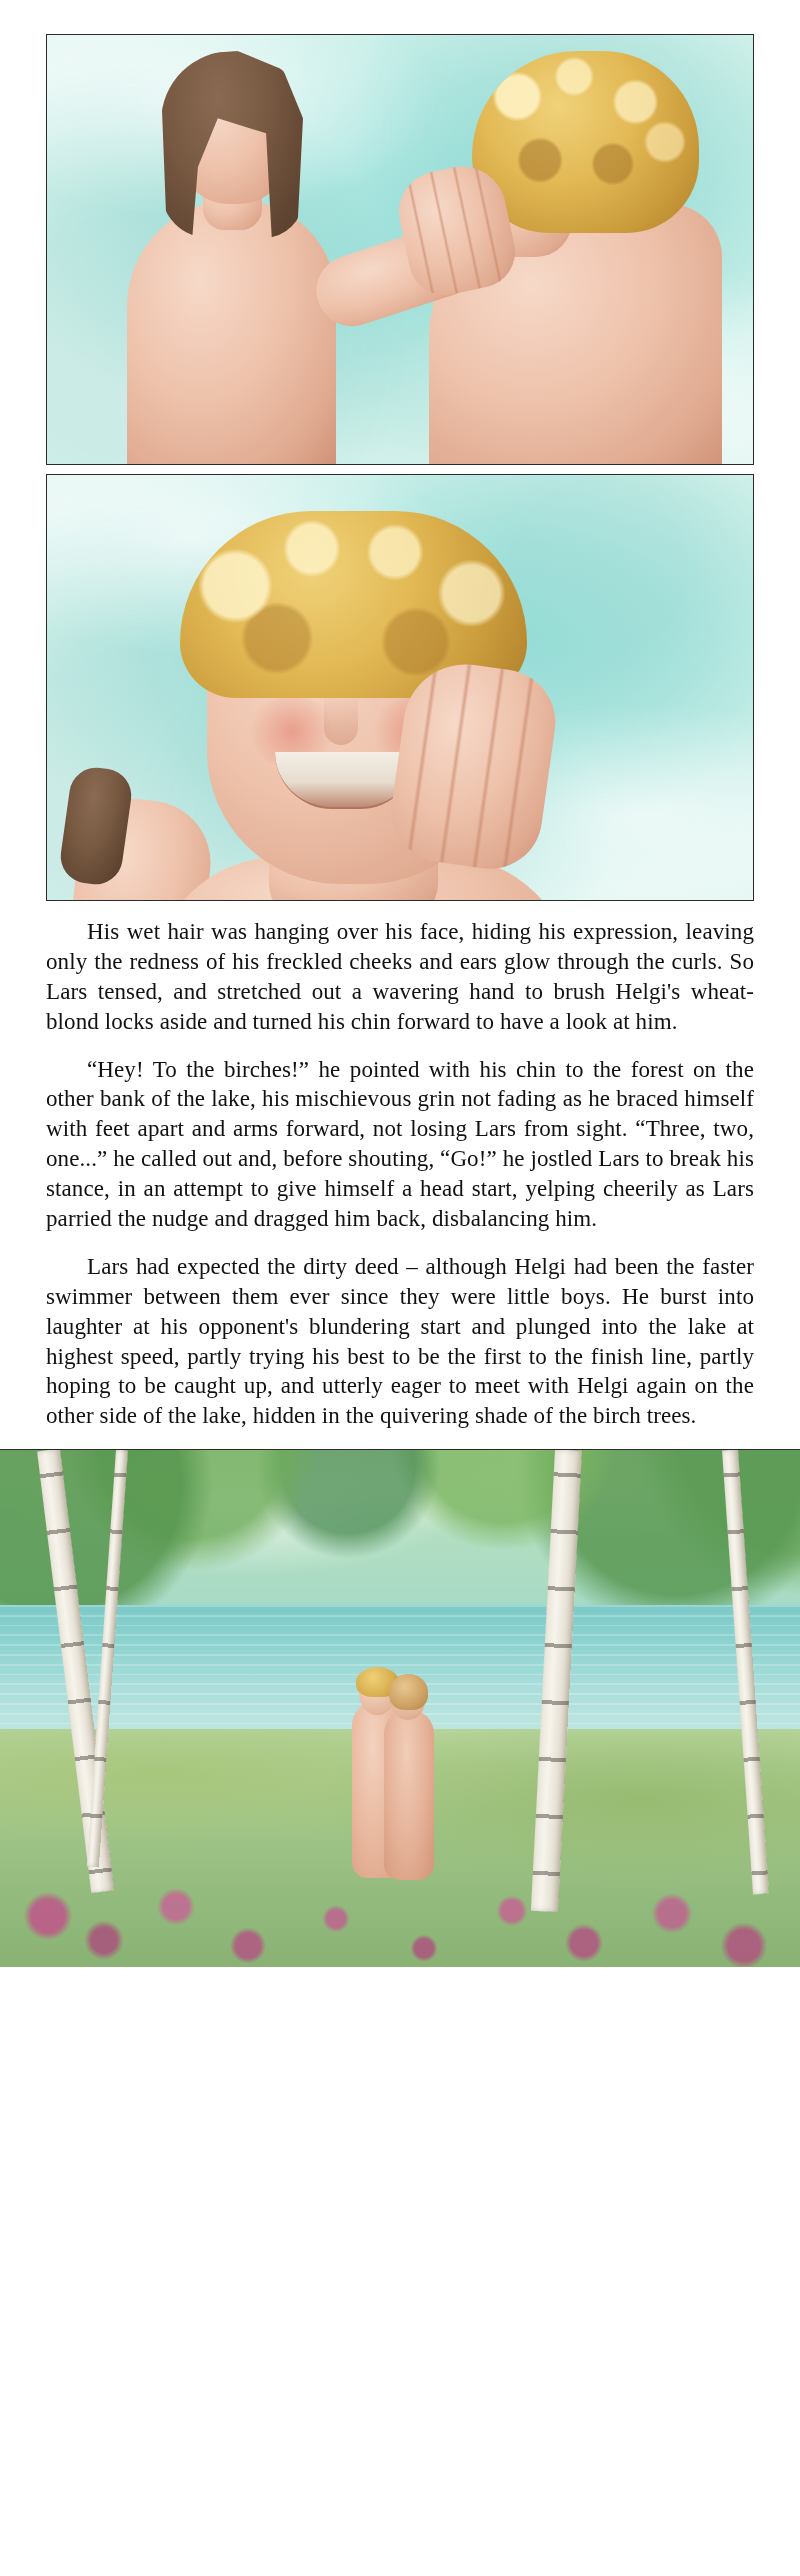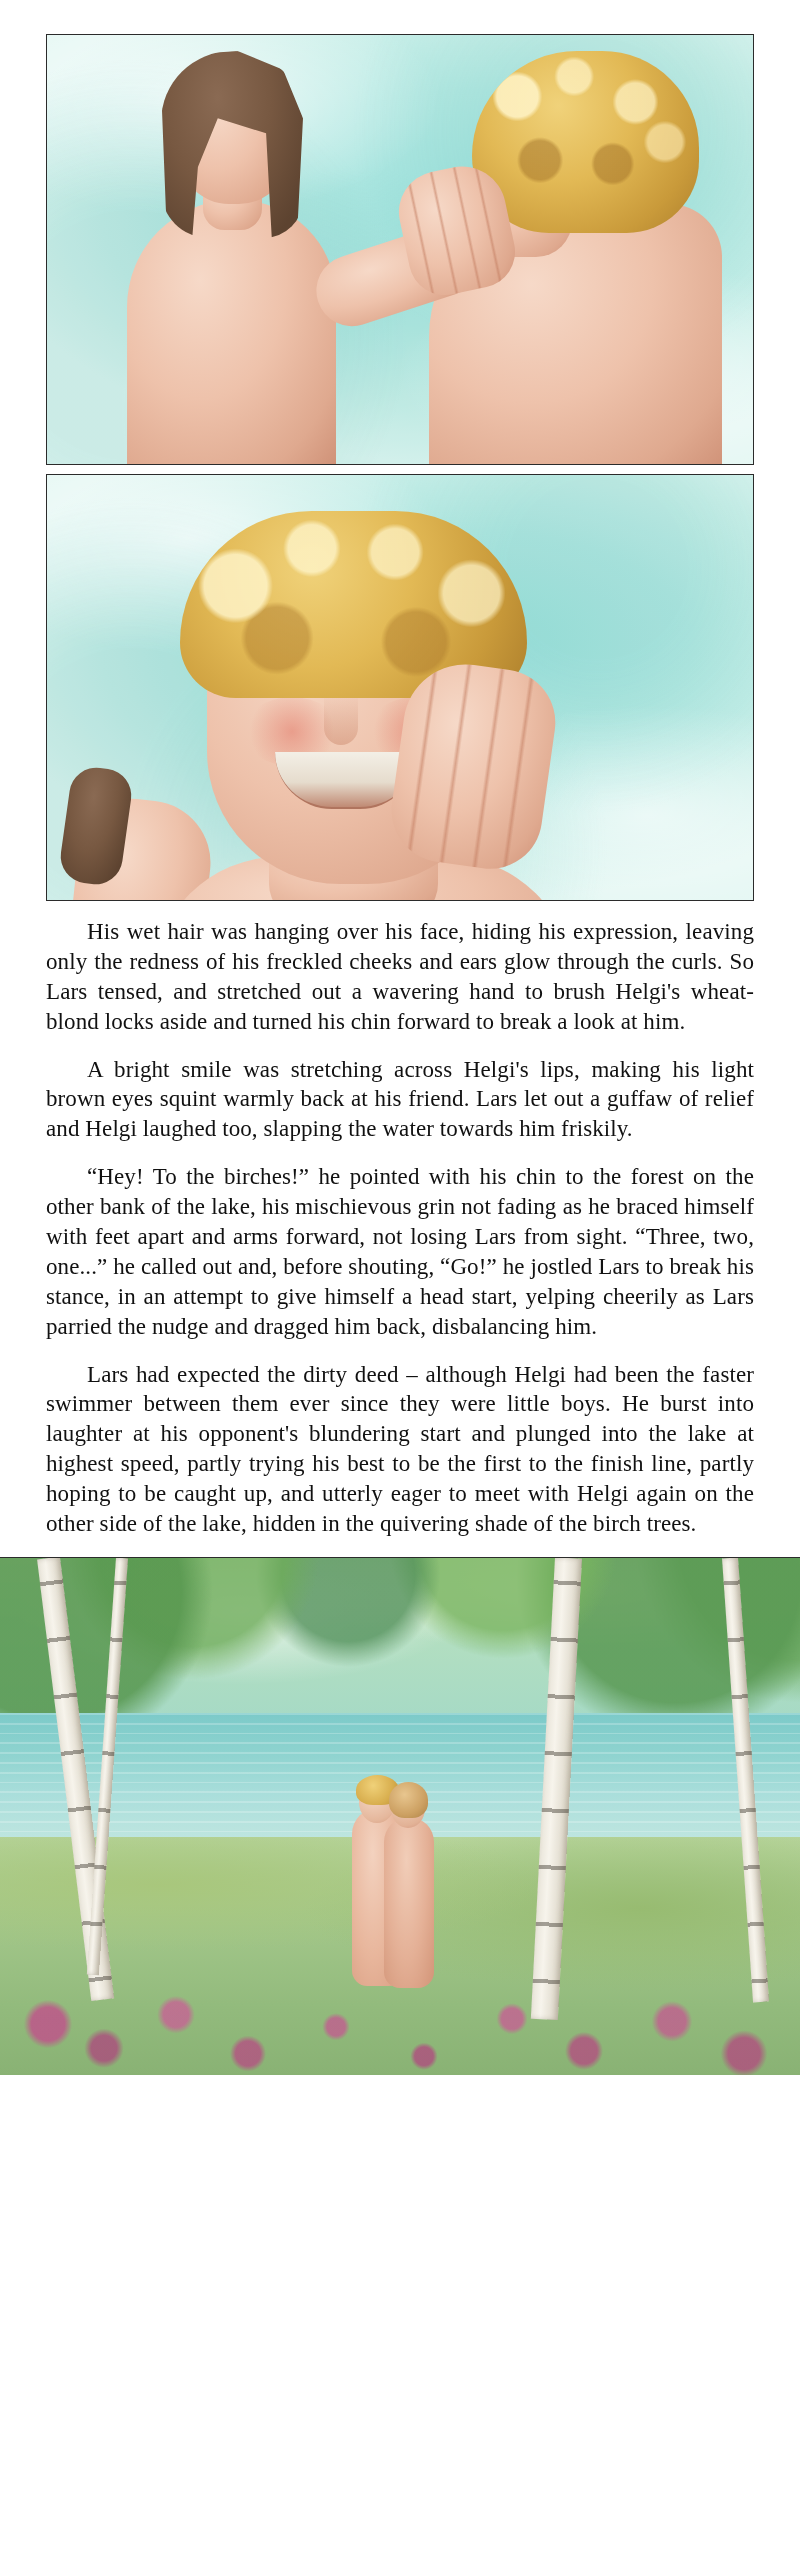--- a/index.html
+++ b/index.html
@@ -390,22 +390,21 @@
     <div class="p2-nose"></div>
     <div class="p2-smile"></div>
     <div class="hair-blond p2-hair"></div>
     <div class="skin p2-hand">
       <span class="fingers"></span>
     </div>
 
   </div>
 
   <div class="story">
-    <p>His wet hair was hanging over his face, hiding his expression, leaving only the redness of his freckled cheeks and ears glow through the curls. So Lars tensed, and stretched out a wavering hand to brush Helgi's wheat-blond locks aside and turned his chin forward to break a look at him.</p>
-    <p>A bright smile was stretching across Helgi's lips, making his light brown eyes squint warmly back at his friend. Lars let out a guffaw of relief and Helgi laughed too, slapping the water towards him friskily.</p>
+    <p>His wet hair was hanging over his face, hiding his expression, leaving only the redness of his freckled cheeks and ears glow through the curls. So Lars tensed, and stretched out a wavering hand to brush Helgi's wheat-blond locks aside and turned his chin forward to have a look at him.</p>
     <p>“Hey! To the birches!” he pointed with his chin to the forest on the other bank of the lake, his mischievous grin not fading as he braced himself with feet apart and arms forward, not losing Lars from sight. “Three, two, one...” he called out and, before shouting, “Go!” he jostled Lars to break his stance, in an attempt to give himself a head start, yelping cheerily as Lars parried the nudge and dragged him back, disbalancing him.</p>
     <p>Lars had expected the dirty deed – although Helgi had been the faster swimmer between them ever since they were little boys. He burst into laughter at his opponent's blundering start and plunged into the lake at highest speed, partly trying his best to be the first to the finish line, partly hoping to be caught up, and utterly eager to meet with Helgi again on the other side of the lake, hidden in the quivering shade of the birch trees.</p>
   </div>
 
   <div class="illus illus-3">
     <div class="scene3">
       <div class="sky"></div>
       <div class="canopy"></div>
       <div class="lake"></div>
       <div class="shore"></div>

